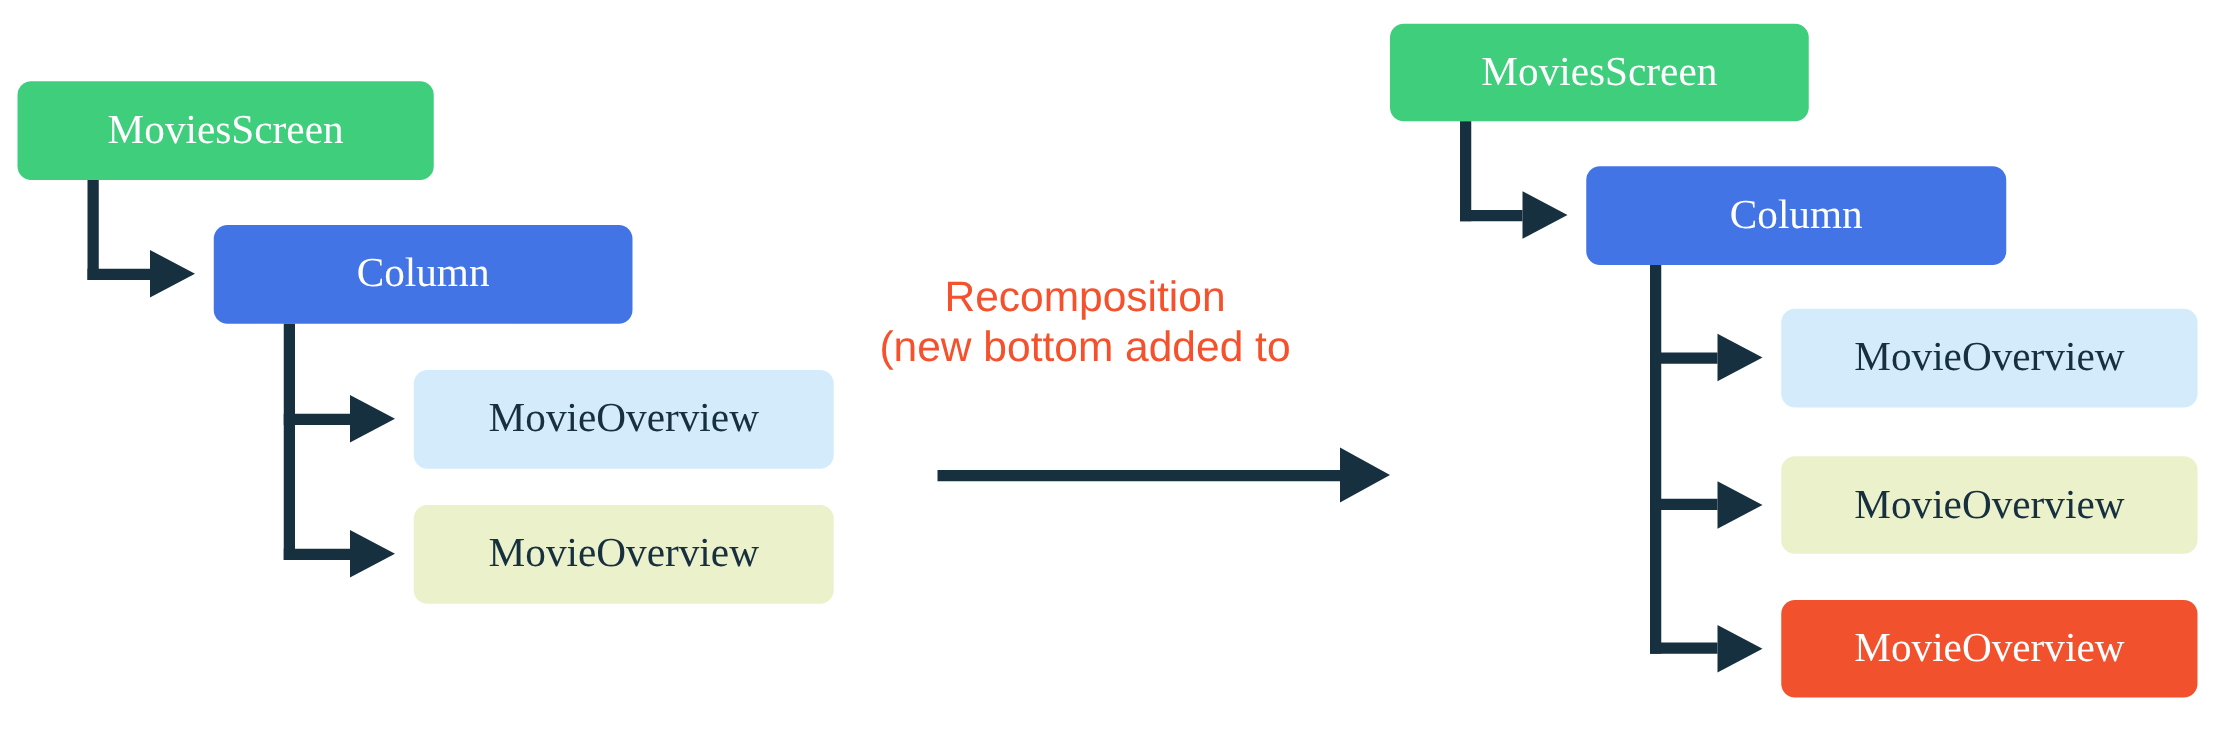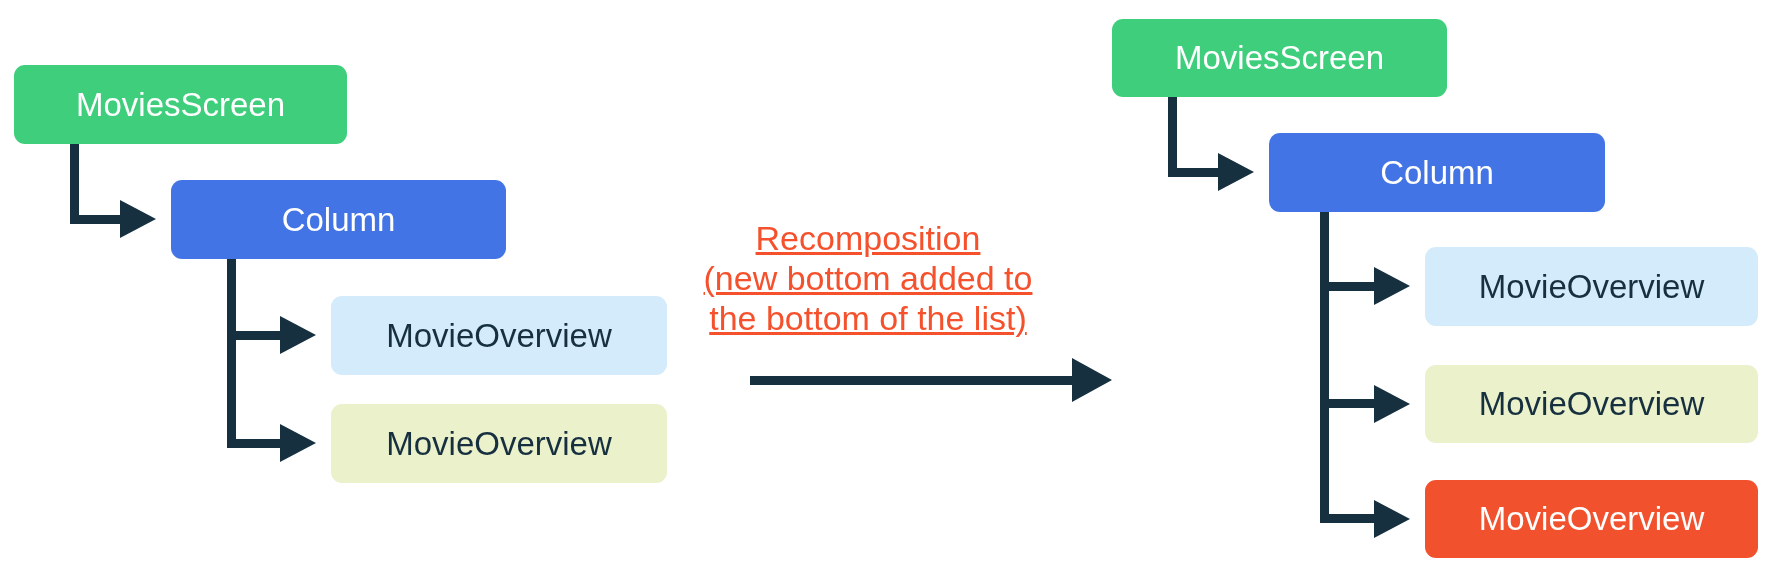--- a/index.html
+++ b/index.html
@@ -4,39 +4,39 @@
 <style>
   html,body { margin:0; padding:0; background:#ffffff; }
   .stage {
     position:relative; width:1779px; height:584px;
     background:#ffffff; overflow:hidden;
     font-family:"Liberation Sans", sans-serif;
   }
   .node {
     position:absolute; border-radius:11px;
     display:flex; align-items:center; justify-content:center;
-    font-size:33px; color:#ffffff; white-space:nowrap;
+    font-size:33px; color:#ffffff; white-space:nowrap;font-family:Liberation Serif, serif;
   }
   .node.light { color:#16303F; }
   .vline, .hline { position:absolute; background:#16303F; }
   .ah {
     position:absolute; width:0; height:0;
     border-top:19px solid transparent;
     border-bottom:19px solid transparent;
     border-left:36px solid #16303F;
   }
   .ah-big {
     border-top-width:22px; border-bottom-width:22px; border-left-width:40px;
   }
   .caption {
     position:absolute; left:638px; top:218px; width:460px;
     text-align:center; font-size:34px; line-height:40px;
     color:#F4512C;
   }
-  .caption span { display:block;text-decoration:underline; }
+  .caption span { display:block; }
 </style>
 </head>
 <body>
 
 <div class="stage">
 
   <div class="node" style="left: 14px; top: 65px; width: 333px; height: 79px; background-color: rgb(63, 206, 124);">MoviesScreen</div>
 
   <div class="vline" style="left:70px; top:144px; width:9px; height:80px;"></div>
   <div class="hline" style="left:70px; top:215px; width:55px; height:9px;"></div>
@@ -50,21 +50,20 @@
   <div class="hline" style="left:227px; top:439px; width:53px; height:9px;"></div>
   <div class="ah" style="left:280px; top:424px;"></div>
 
   <div class="node light" style="left: 331px; top: 296px; width: 336px; height: 79px; background-color: rgb(212, 235, 251);">MovieOverview</div>
 
   <div class="node light" style="left: 331px; top: 404px; width: 336px; height: 79px; background-color: rgb(235, 241, 203);">MovieOverview</div>
 
   <div class="caption">
     <span>Recomposition</span>
     <span>(new bottom added to</span>
-    <span>the bottom of the list)</span>
   </div>
 
   <div class="hline" style="left:750px; top:376px; width:322px; height:9px;"></div>
   <div class="ah ah-big" style="left:1072px; top:358px;"></div>
 
   <div class="node" style="left: 1112px; top: 19px; width: 335px; height: 78px; background-color: rgb(63, 206, 124);">MoviesScreen</div>
 
   <div class="vline" style="left:1168px; top:97px; width:9px; height:80px;"></div>
   <div class="hline" style="left:1168px; top:168px; width:50px; height:9px;"></div>
   <div class="ah" style="left:1218px; top:153px;"></div>

